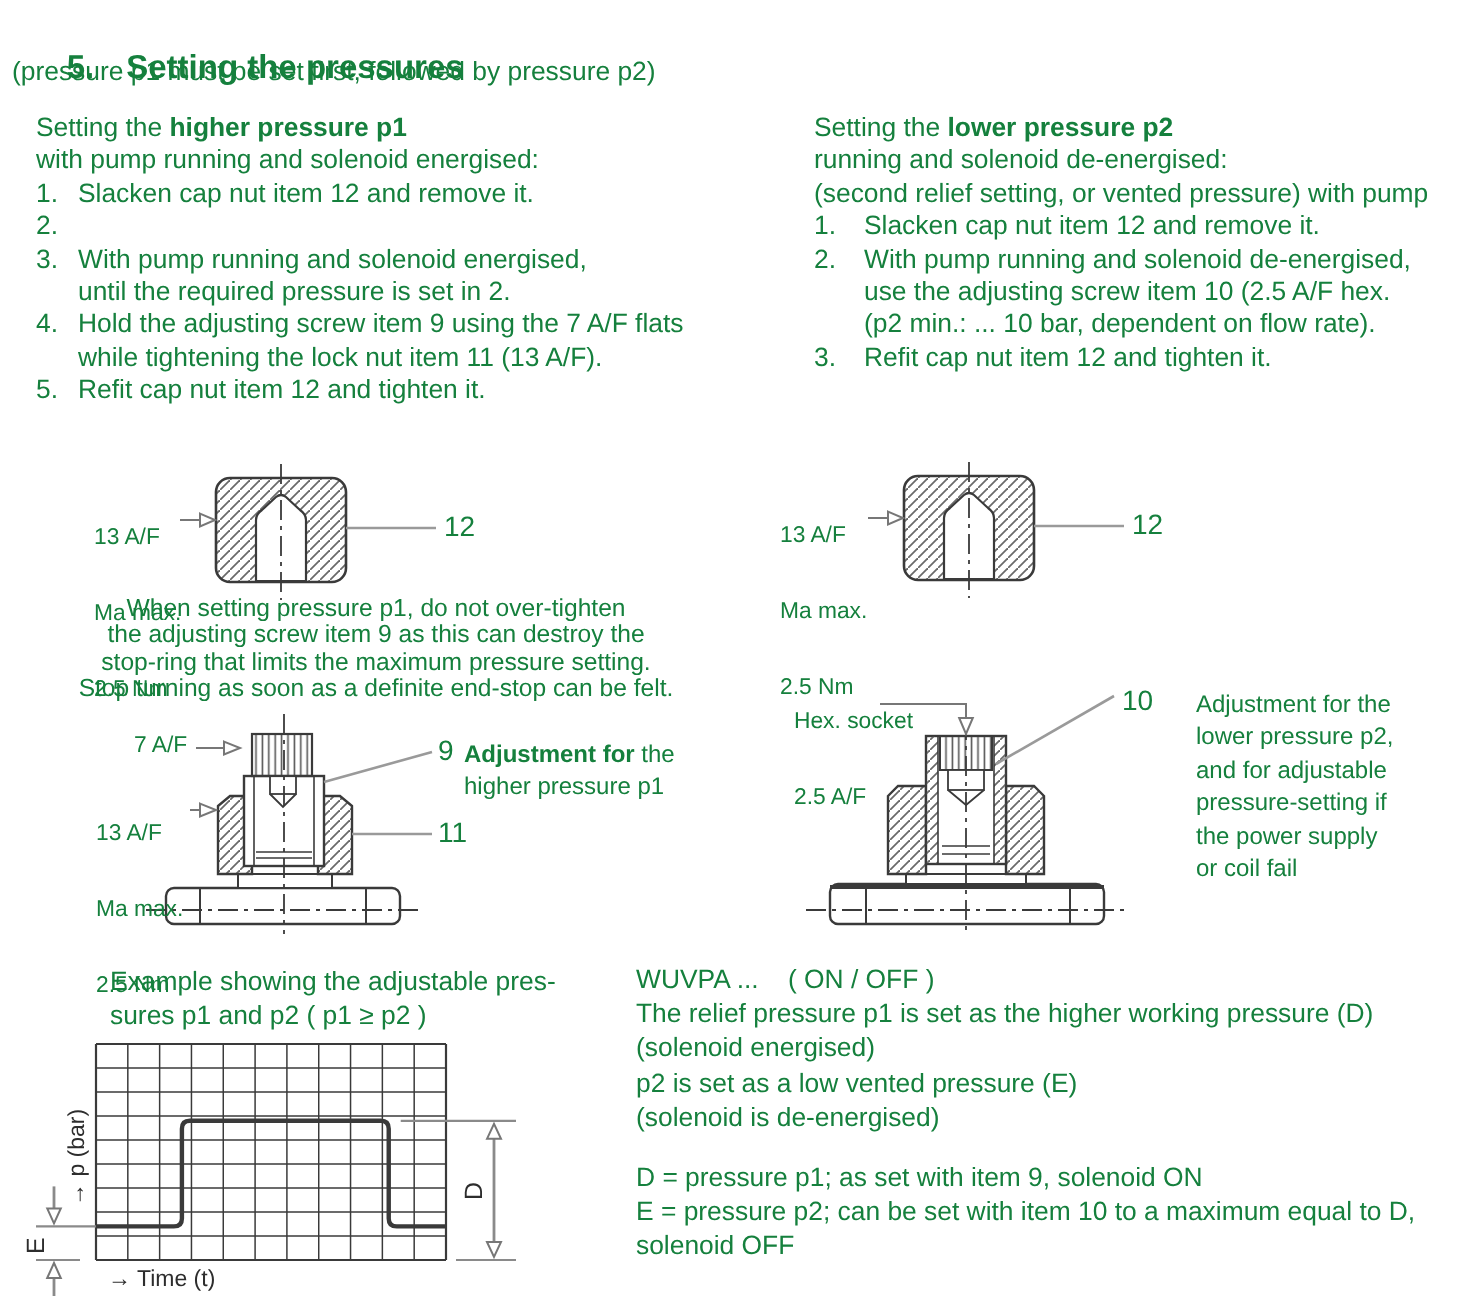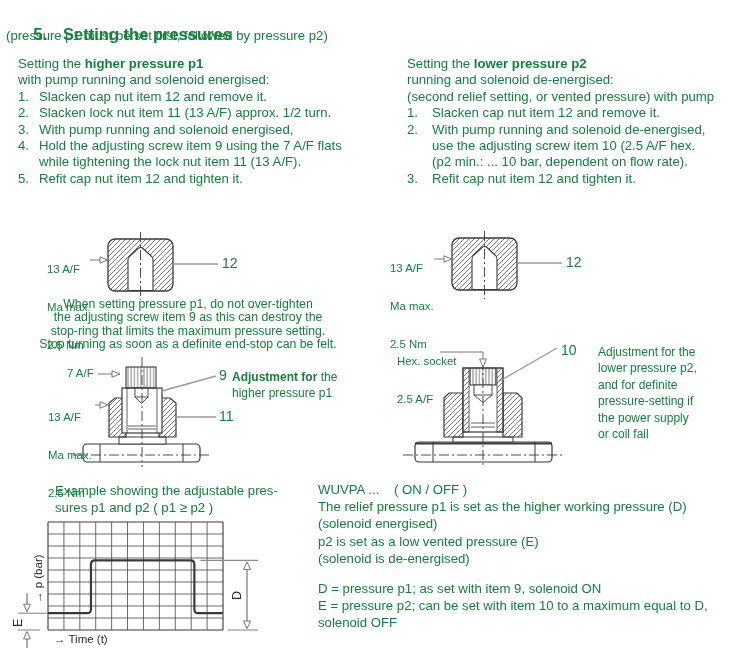--- a/index.html
+++ b/index.html
@@ -43,26 +43,26 @@
 
   <div class="abs instr left-instr" style="left:18px;top:56px;width:378px;">
     <div class="line"><span>Setting the </span><b>higher pressure p1</b></div>
     <div class="line">with pump running and solenoid energised:</div>
     <div class="step">
         <span class="num">1.</span>
         <span><span class="line">Slacken cap nut item 12 and remove it.</span></span>
       </div>
     <div class="step">
         <span class="num">2.</span>
-        <span><span class="line">Slacken lock nut item 11 (13 A/F) approx. 1/2 turn.</span></span>
       </div>
     <div class="step">
         <span class="num">3.</span>
         <span>
       <span class="line" style="display:block">With pump running and solenoid energised,</span>
+      <span class="line" style="display:block">until the required pressure is set in 2.</span>
         </span>
       </div>
     <div class="step">
         <span class="num">4.</span>
         <span>
       <span class="line" style="display:block">Hold the adjusting screw item 9 using the 7 A/F flats</span>
       <span class="line" style="display:block">while tightening the lock nut item 11 (13 A/F).</span>
         </span>
       </div>
     <div class="step">
@@ -223,21 +223,21 @@
       <line x1="113" y1="52" x2="172" y2="18" stroke="#9a9a9a" stroke-width="1.3"></line>
     </svg>
     <div class="fig-label" style="left:12px;top:0;">
       <div>Hex. socket</div>
       <div>2.5 A/F</div>
     </div>
     <div class="item-num" style="left:176px;top:12px;">10</div>
     <div class="callout-text" style="left:213px;top:14px;">
       <div class="line">Adjustment for the</div>
       <div class="line">lower pressure p2,</div>
-      <div class="line">and for definite</div>
+      <div class="line">and for adjustable</div>
       <div class="line">pressure-setting if</div>
       <div class="line">the power supply</div>
       <div class="line">or coil fail</div>
     </div>
   </div>
 
   <div class="fig" style="left:10px;top:481px;width:305px;height:177px;">
     <div class="caption">
       <div class="line">Example showing the adjustable pres-</div>
       <div class="line">sures p1 and p2 ( p1 ≥ p2 )</div>

